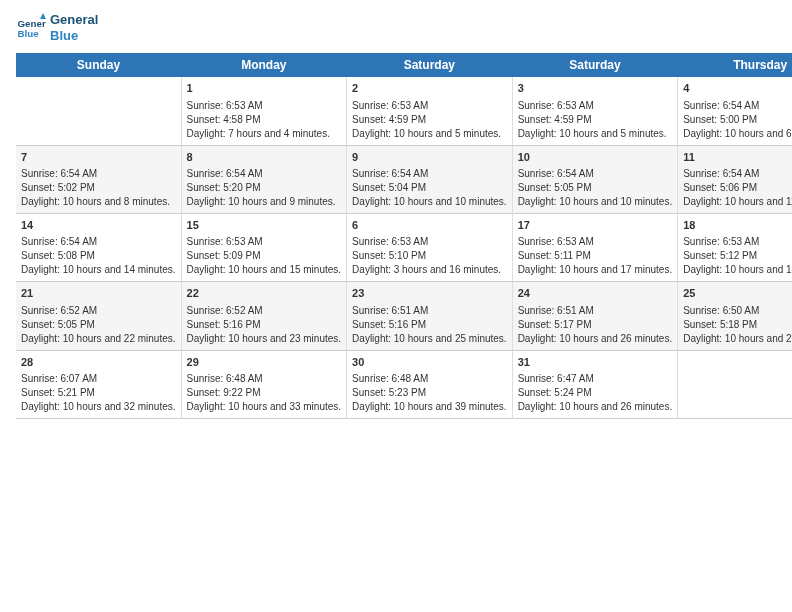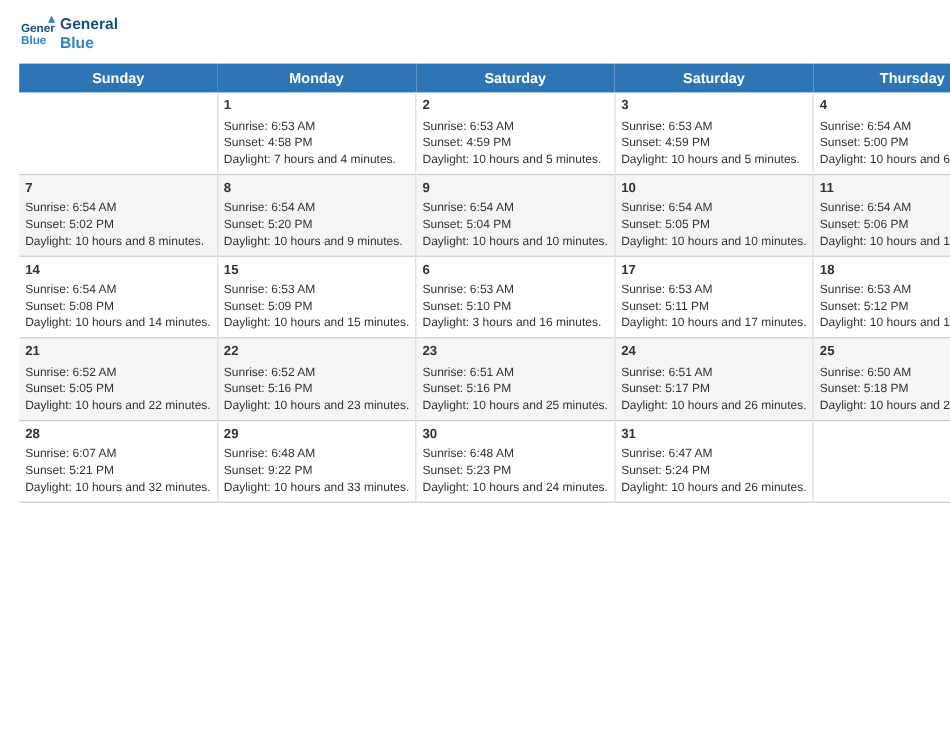--- a/index.html
+++ b/index.html
@@ -259,21 +259,21 @@
           <td>
             <span class="day-num">29</span>
             <span class="cell-text">Sunrise: 6:48 AM</span>
             <span class="cell-text">Sunset: 9:22 PM</span>
             <span class="cell-text">Daylight: 10 hours and 33 minutes.</span>
           </td>
           <td>
             <span class="day-num">30</span>
             <span class="cell-text">Sunrise: 6:48 AM</span>
             <span class="cell-text">Sunset: 5:23 PM</span>
-            <span class="cell-text">Daylight: 10 hours and 24 minutes.</span>
+            <span class="cell-text">Daylight: 10 hours and 39 minutes.</span>
           </td>
           <td>
             <span class="day-num">31</span>
             <span class="cell-text">Sunrise: 6:47 AM</span>
             <span class="cell-text">Sunset: 5:24 PM</span>
             <span class="cell-text">Daylight: 10 hours and 26 minutes.</span>
           </td>
           <td></td>
         </tr>
       </tbody>

